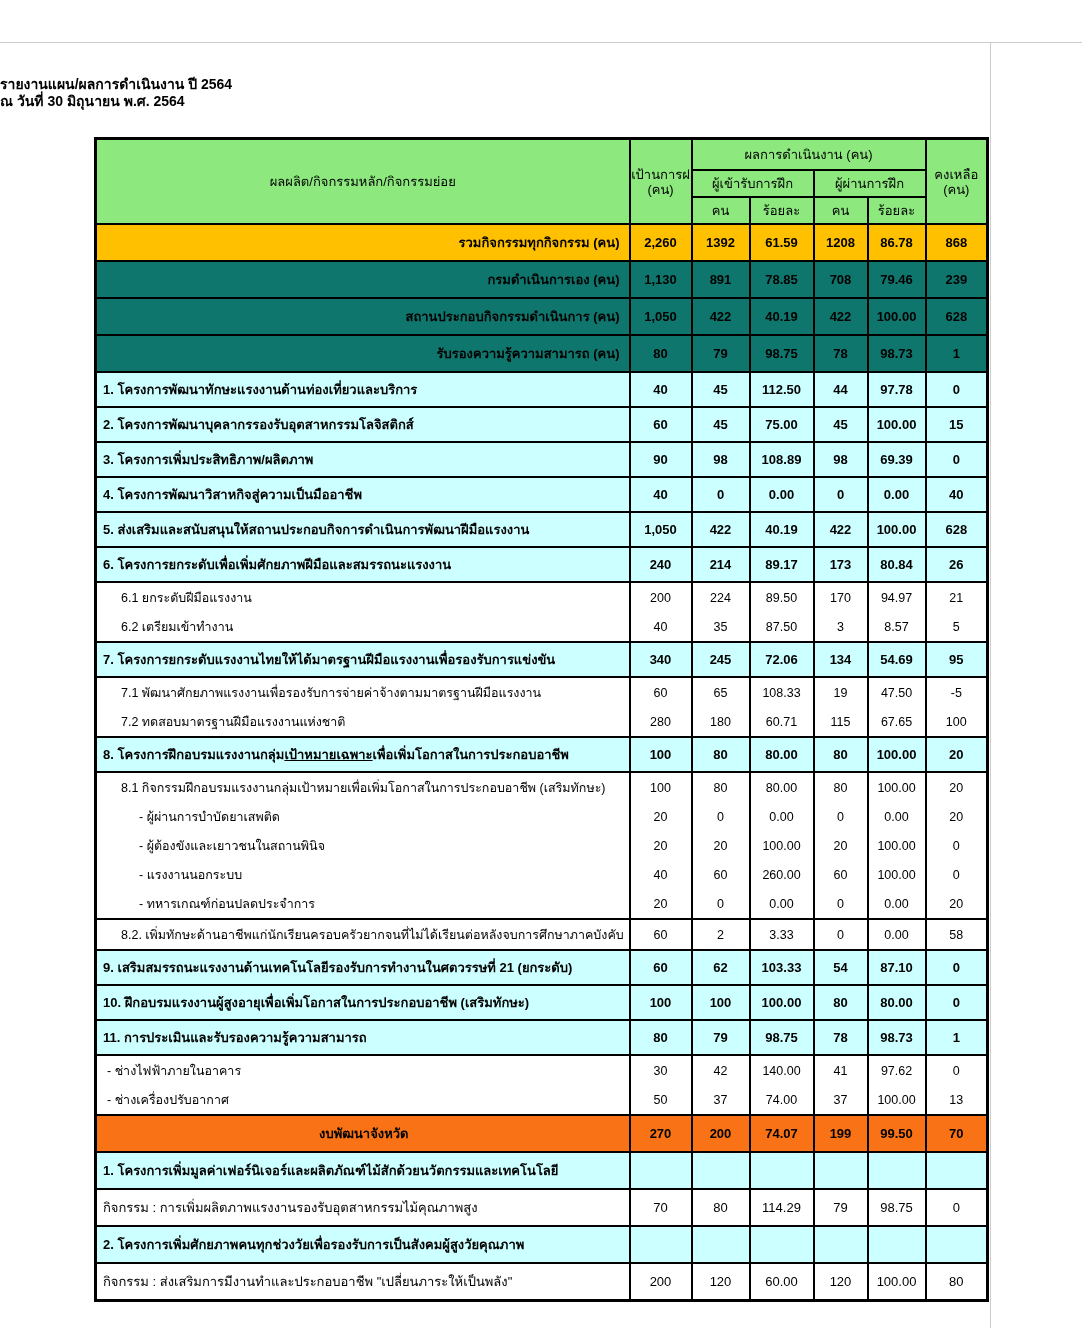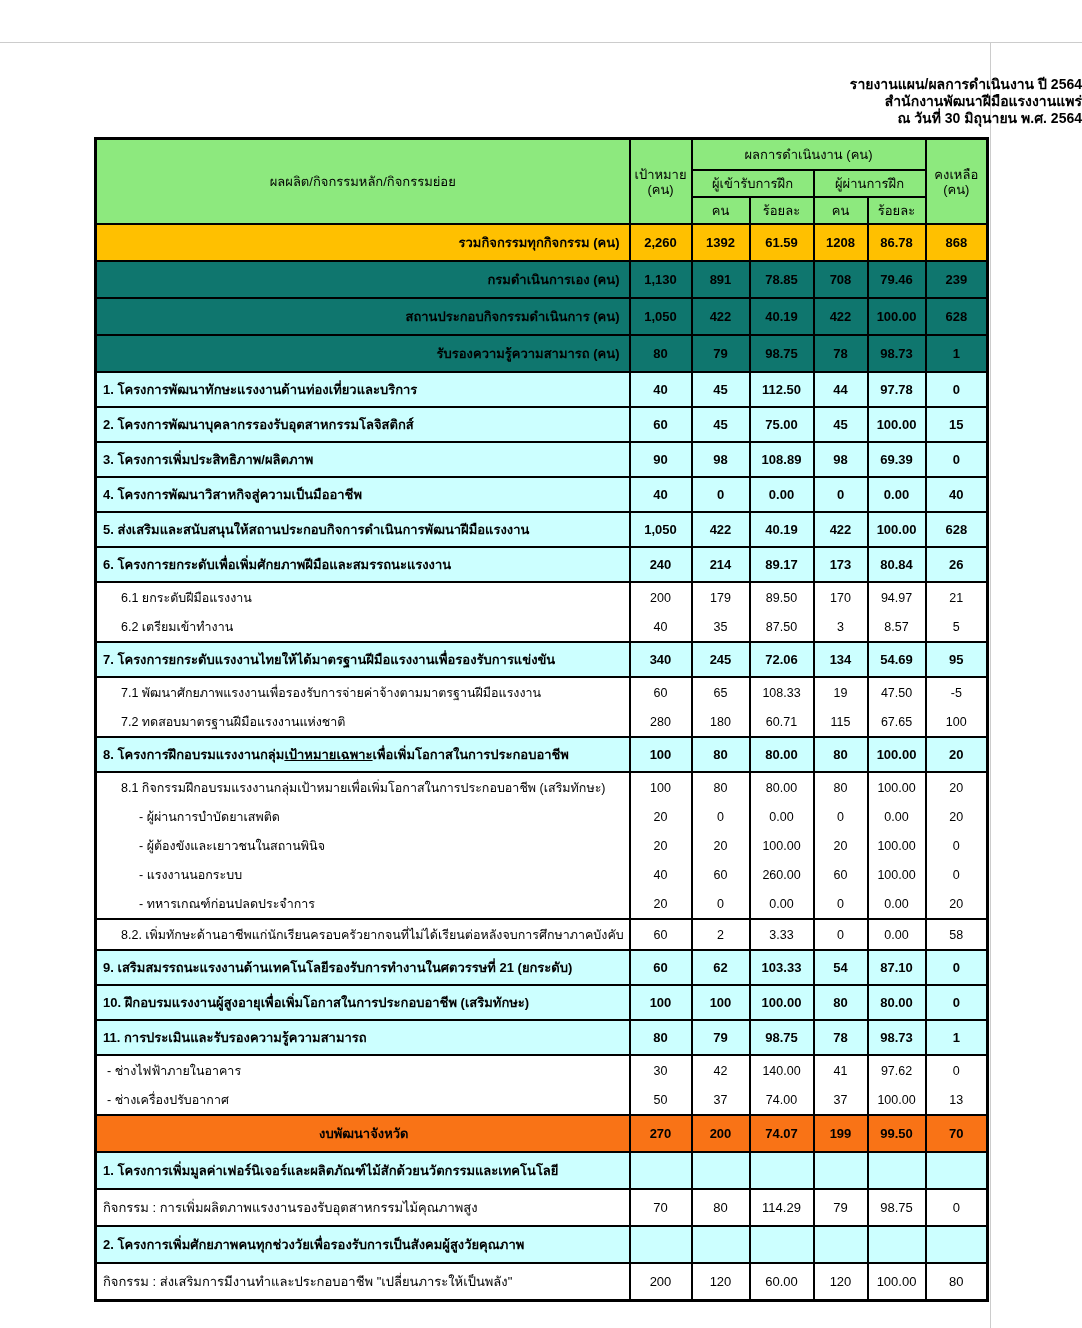--- a/index.html
+++ b/index.html
@@ -3,21 +3,21 @@
 <meta charset="utf-8">
 <style>
   html,body{margin:0;padding:0;background:#ffffff;}
   body{font-family:"Liberation Sans","DejaVu Sans",sans-serif;color:#000;}
   .page{position:relative;width:1082px;height:1328px;background:#fff;overflow:hidden;}
 
   
   .pb-h{position:absolute;left:0;top:42px;width:1082px;height:1px;background:#cccccc;}
   .pb-v{position:absolute;left:990px;top:42px;width:1px;height:1286px;background:#cccccc;}
 
-  .title-block{position:absolute;left:0;top:76px;width:1082px;text-align:right;}
+  .title-block{position:absolute;left:0;top:76px;width:1082px;text-align:left;}
   .title-line{font-size:14px;font-weight:bold;line-height:17px;}
 
   table.report{
     position:absolute;left:94px;top:137px;width:892px;
     border-collapse:collapse;table-layout:fixed;
     border:3px solid #000;
     font-size:13px;
   }
   th,td{border-right:2px solid #000;border-top:2px solid #000;vertical-align:middle;padding:0;overflow:hidden;}
   th{background:#8DE97E;font-weight:normal;text-align:center;font-size:13px;}
@@ -47,38 +47,37 @@
 </style>
 </head>
 <body>
 
 <div class="page">
   <div class="pb-h"></div>
   <div class="pb-v"></div>
 
   <div class="title-block">
     <div class="title-line">รายงานแผน/ผลการดำเนินงาน ปี 2564</div>
-    <div class="title-line">สำนักงานพัฒนาฝีมือแรงงานแพร่</div>
     <div class="title-line">ณ วันที่ 30 มิถุนายน พ.ศ. 2564</div>
   </div>
 
   <table class="report">
     <colgroup>
       <col style="width:534px">
       <col style="width:62px">
       <col style="width:58px">
       <col style="width:64px">
       <col style="width:54px">
       <col style="width:58px">
       <col style="width:62px">
     </colgroup>
     <thead>
       <tr class="tier1">
         <th rowspan="3">ผลผลิต/กิจกรรมหลัก/กิจกรรมย่อย</th>
-        <th rowspan="3" class="pre">เป้าหมาย
+        <th rowspan="3" class="pre">เป้านการฝ
 (คน)</th>
         <th colspan="4">ผลการดำเนินงาน (คน)</th>
         <th rowspan="3" class="pre">คงเหลือ
 (คน)</th>
       </tr>
       <tr class="tier2">
         <th colspan="2">ผู้เข้ารับการฝึก</th>
         <th colspan="2">ผู้ผ่านการฝึก</th>
       </tr>
       <tr class="tier3">
@@ -175,21 +174,21 @@
           <td class="c-val">240</td>
           <td class="c-val">214</td>
           <td class="c-val">89.17</td>
           <td class="c-val">173</td>
           <td class="c-val">80.84</td>
           <td class="c-val">26</td>
         </tr>
         <tr class="r-sub">
           <td class="c-name">6.1 ยกระดับฝีมือแรงงาน</td>
           <td class="c-val">200</td>
-          <td class="c-val">179</td>
+          <td class="c-val">224</td>
           <td class="c-val">89.50</td>
           <td class="c-val">170</td>
           <td class="c-val">94.97</td>
           <td class="c-val">21</td>
         </tr>
         <tr class="r-sub nt">
           <td class="c-name">6.2 เตรียมเข้าทำงาน</td>
           <td class="c-val">40</td>
           <td class="c-val">35</td>
           <td class="c-val">87.50</td>

